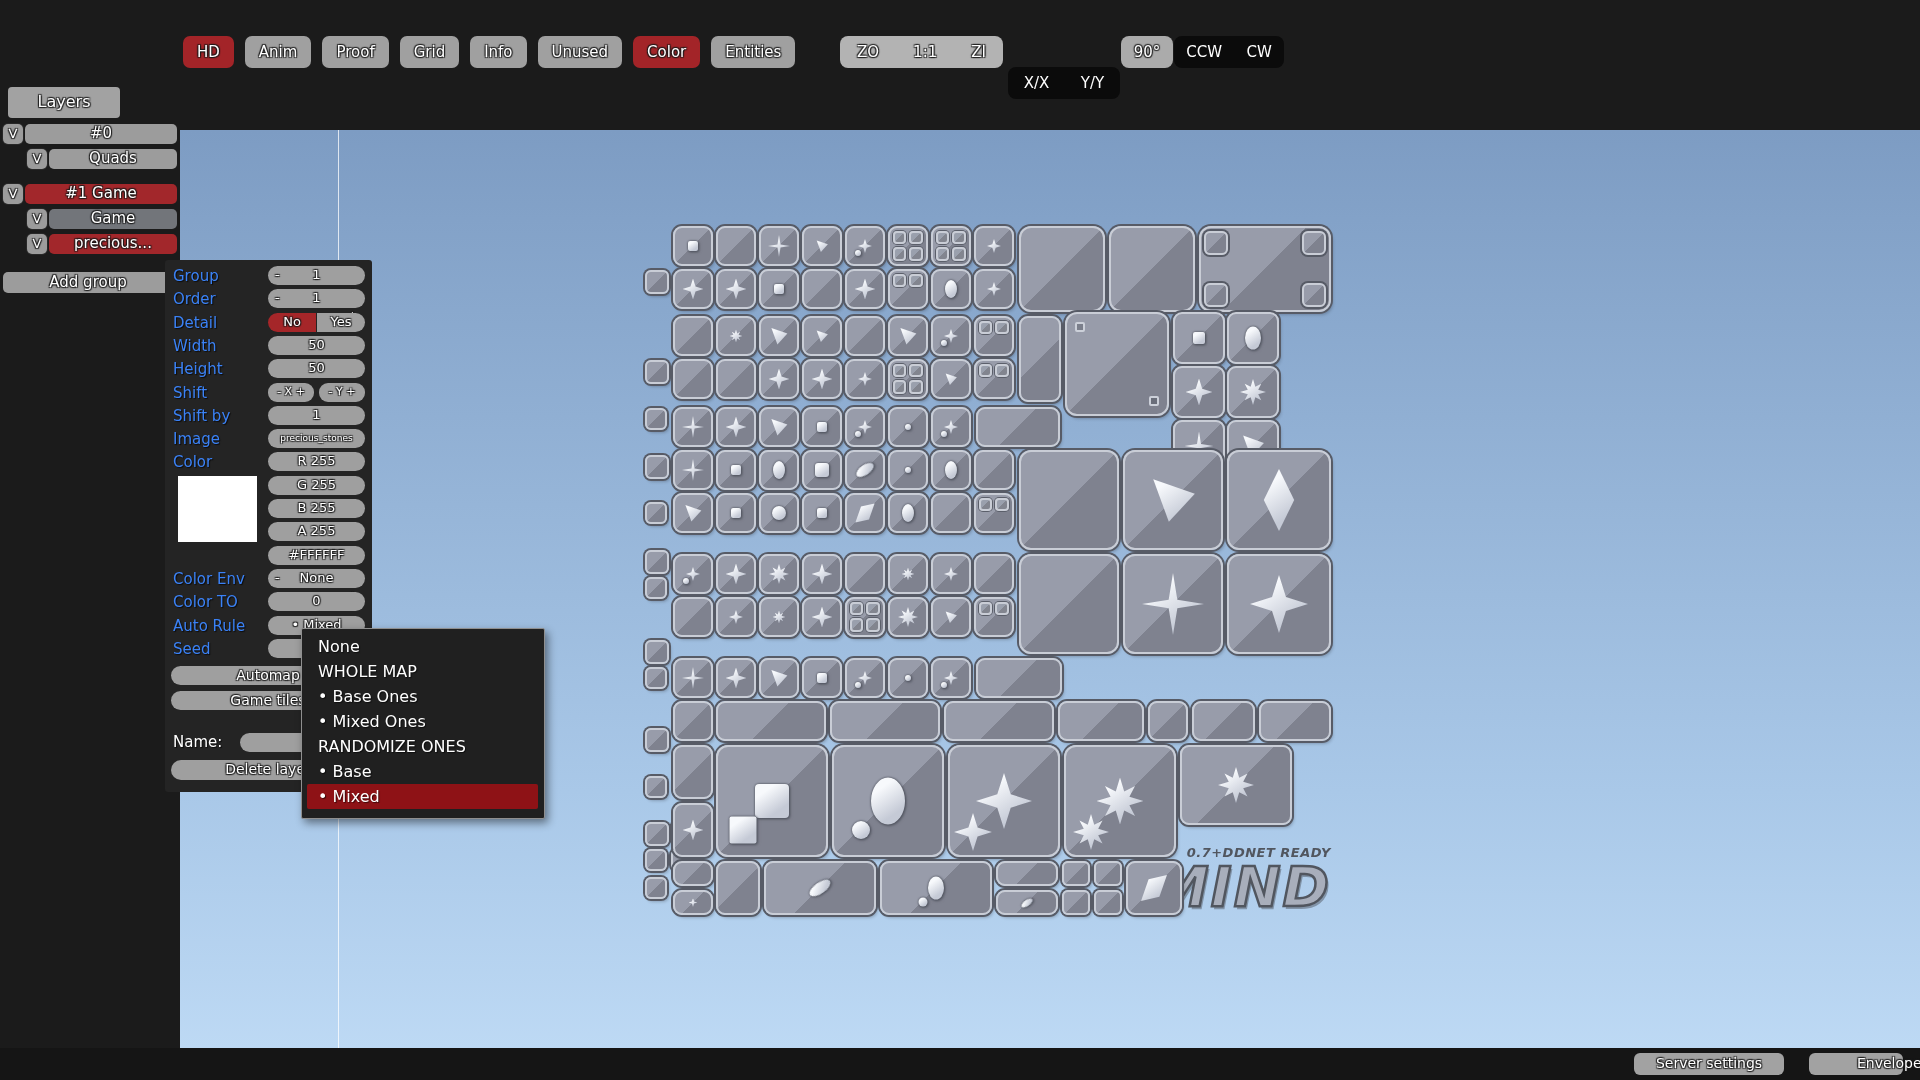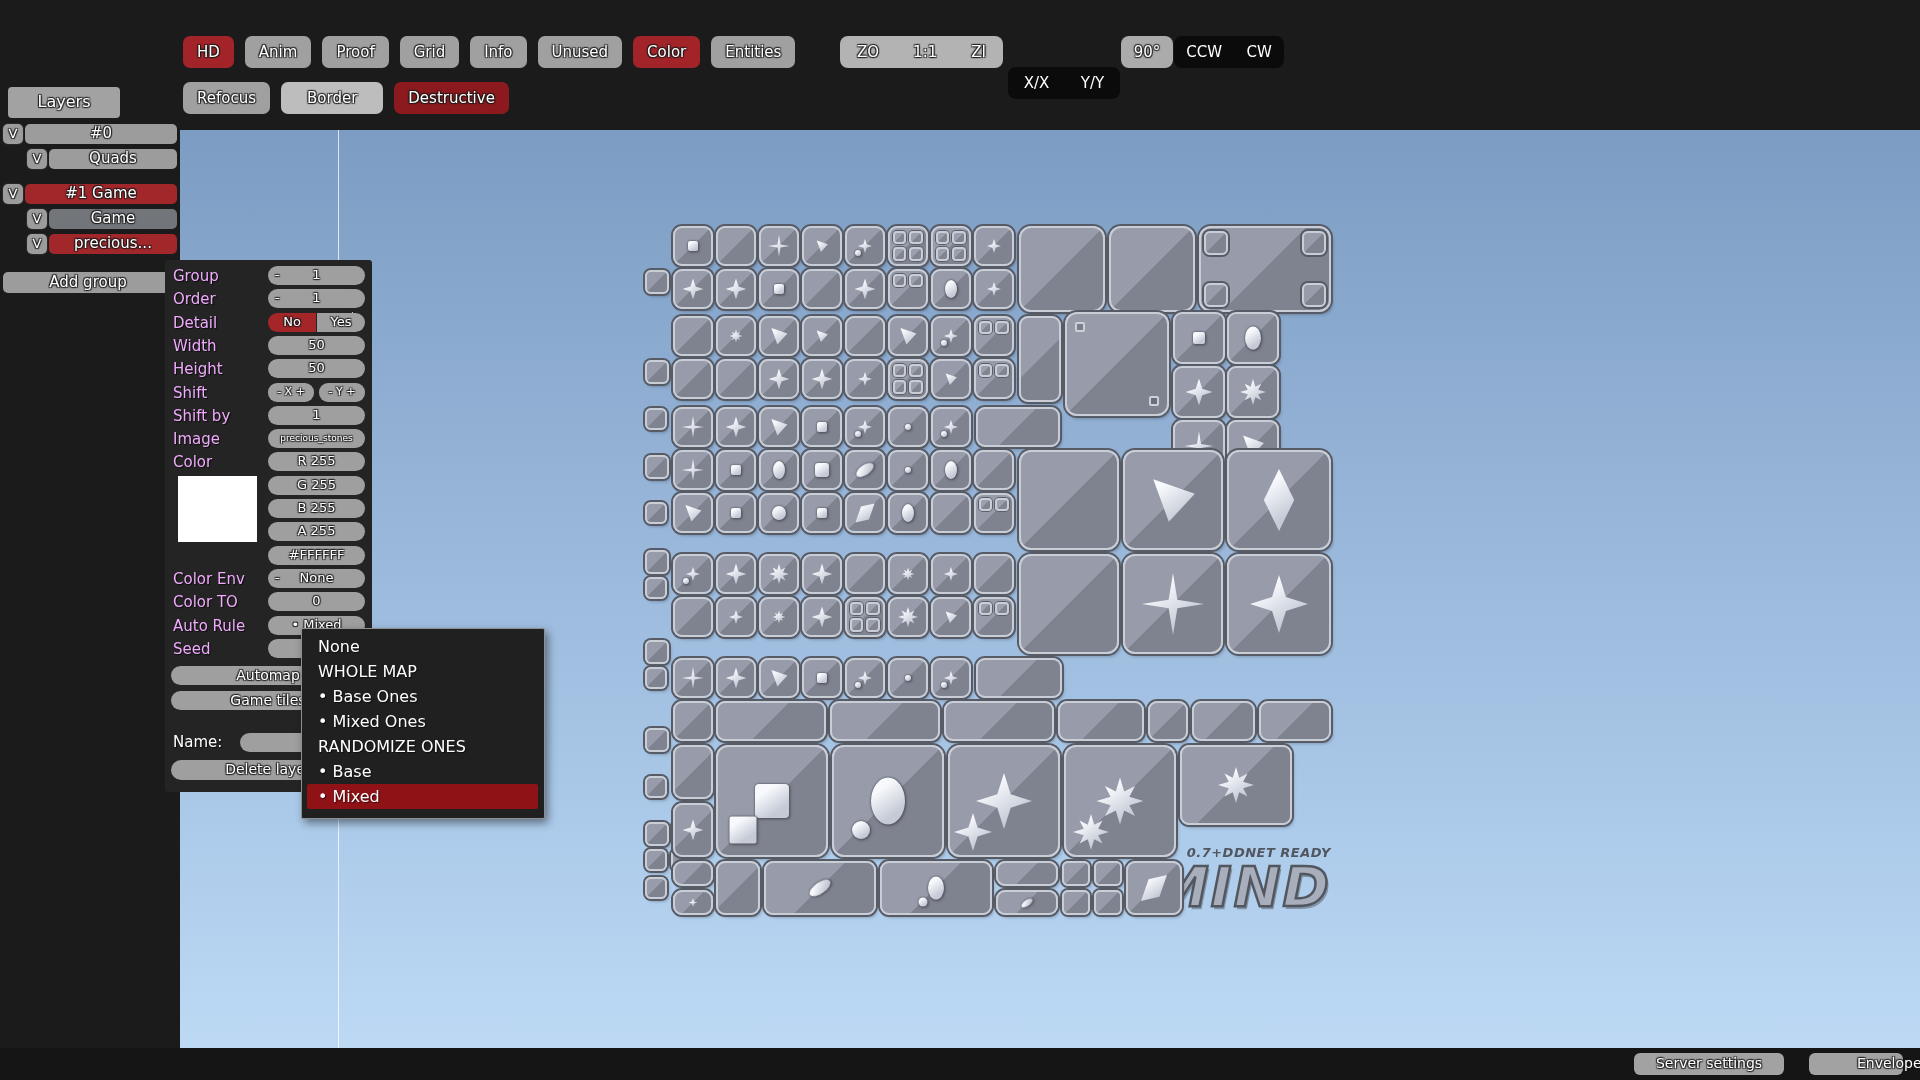--- a/index.html
+++ b/index.html
@@ -97,21 +97,21 @@
   .lbar.gray { background:#9c9c9c; } .lbar.red { background:#a2272b; }
   .lbar.dark { background:#72757a; }
   #add-group { position:absolute; left:3px; top:272px; width:170px; height:21px;
                background:#9c9c9c; border-radius:5px; text-align:center;
                line-height:20px; font-size:15px; }
 
   
   #props { position:absolute; left:165px; top:260px; width:207px; height:532px;
            background:#242424; border-radius:3px; z-index:5; }
   .prow { position:absolute; left:0; width:207px; height:23px; }
-  .plabel { position:absolute; left:8px; top:0; font-size:15px; color:#f0abfc; line-height:20px;
+  .plabel { position:absolute; left:8px; top:0; font-size:15px; color:#3b82f6; line-height:20px;
             text-shadow:1px 1px 1px rgba(0,0,0,.7); white-space:nowrap; }
   .pwidget { position:absolute; left:103px; top:0; width:97px; height:19px;
              background:#9f9f9f; border-radius:10px; font-size:13px;
              text-align:center; line-height:18px; }
   .pwidget .minus { position:absolute; left:7px; }
   .pwidget .plus { position:absolute; right:7px; }
   .pwidget.small { font-size:9px; line-height:19px; }
   .ptoggle { position:absolute; left:103px; top:0; width:97px; height:19px; display:flex; }
   .ptoggle .opt { flex:1; font-size:13px; text-align:center; line-height:18px; }
   .ptoggle .opt.on { background:#a52629; border-radius:10px 0 0 10px; }
@@ -530,25 +530,20 @@
     </div>
   <div id="flip-group" class="seg-dark">
       <div class="segtxt ol">X/X</div>
       <div class="segtxt ol">Y/Y</div>
     </div>
   <div id="rotate-btn" class="seg-light segtxt ol">90°</div>
   <div id="rotate-group" class="seg-dark">
       <div class="segtxt ol">CCW</div>
       <div class="segtxt ol">CW</div>
     </div>
-  <div id="toolbar2">
-      <div class="tbtn ol ">Refocus</div>
-      <div class="tbtn ol light">Border</div>
-      <div class="tbtn ol darkred">Destructive</div>
-    </div>
 
   <div id="layers-header" class="ol">Layers</div>
   <div id="layers-rows">
       <div class="lrow">
         <div class="lcheck ol">V</div>
         <div class="lbar ol gray">#0</div>
       </div>
       <div class="lrow ind">
         <div class="lcheck ol">V</div>
         <div class="lbar ol gray">Quads</div>

